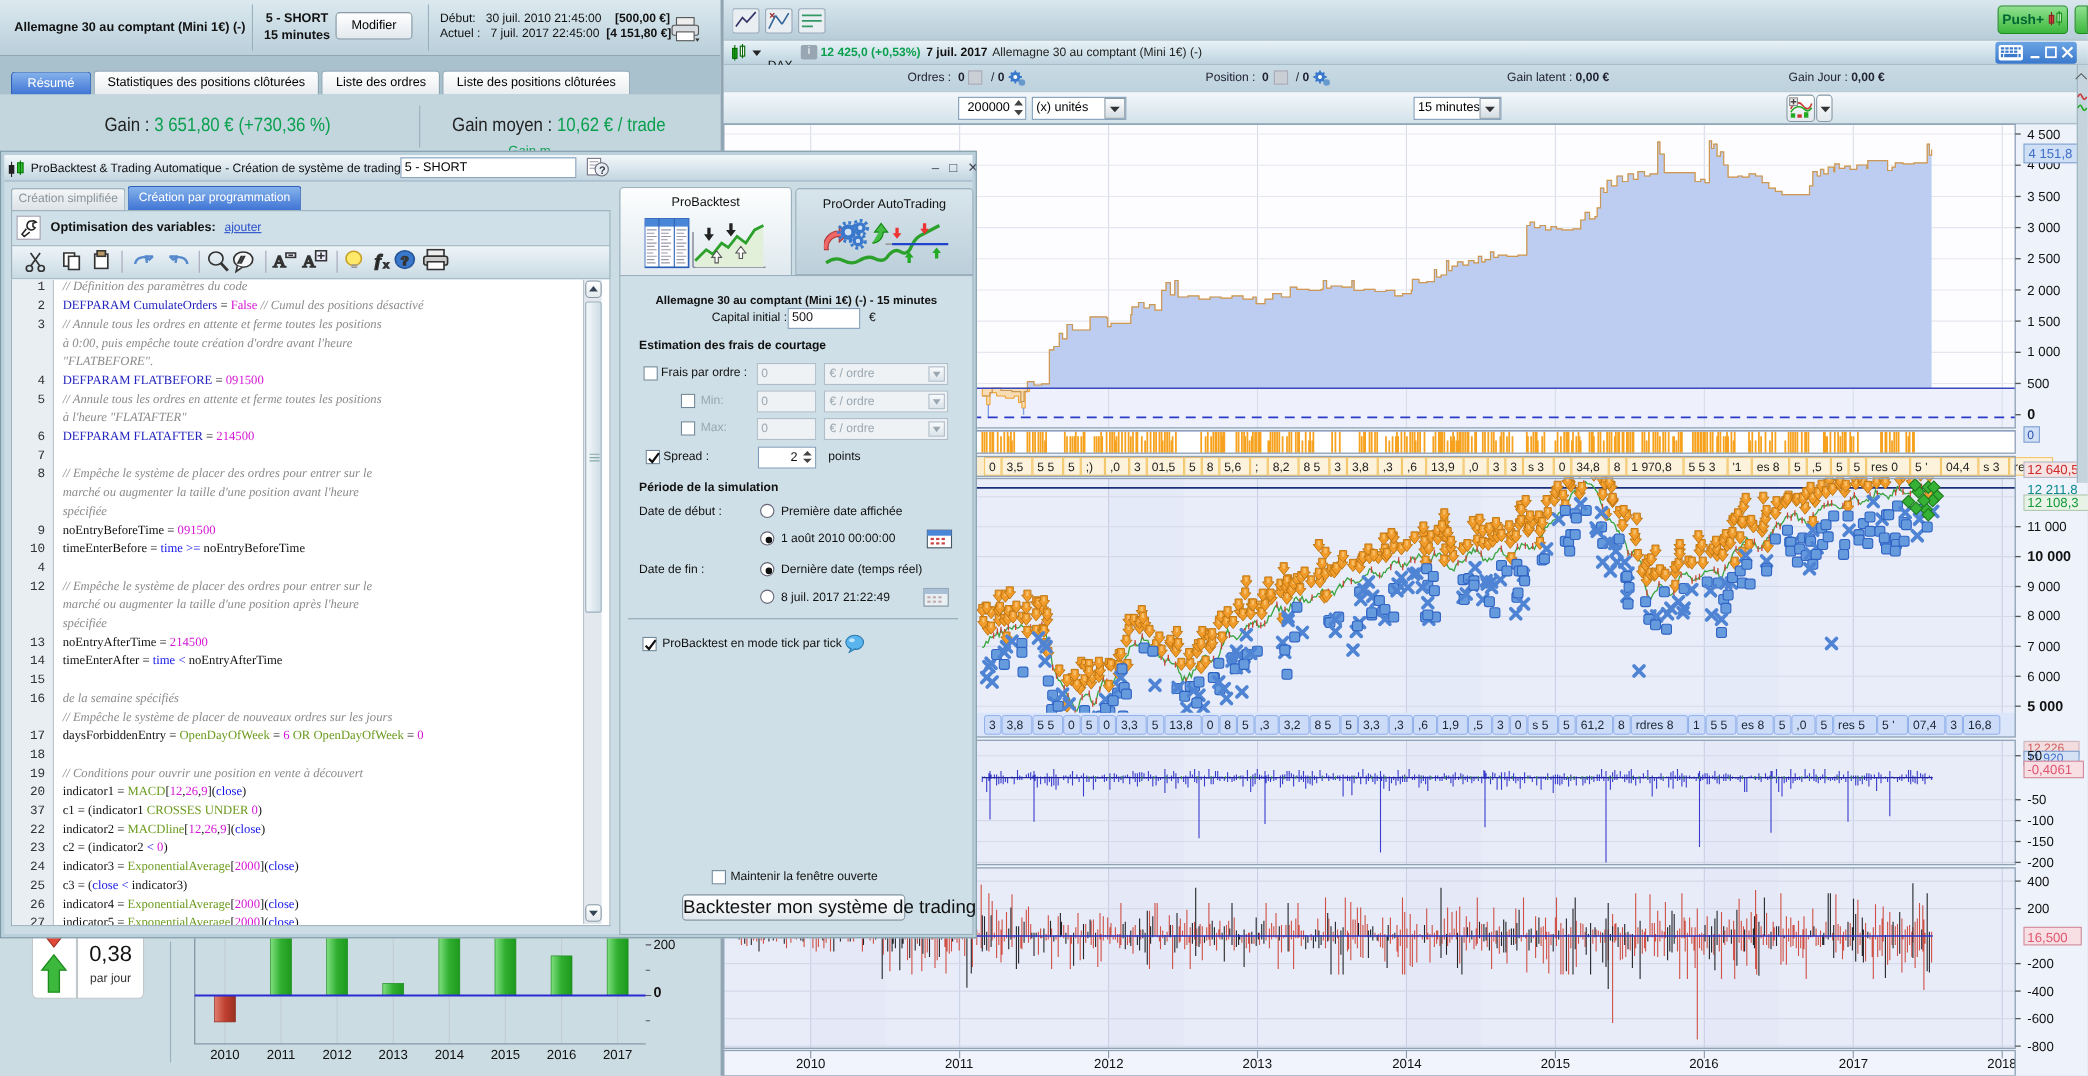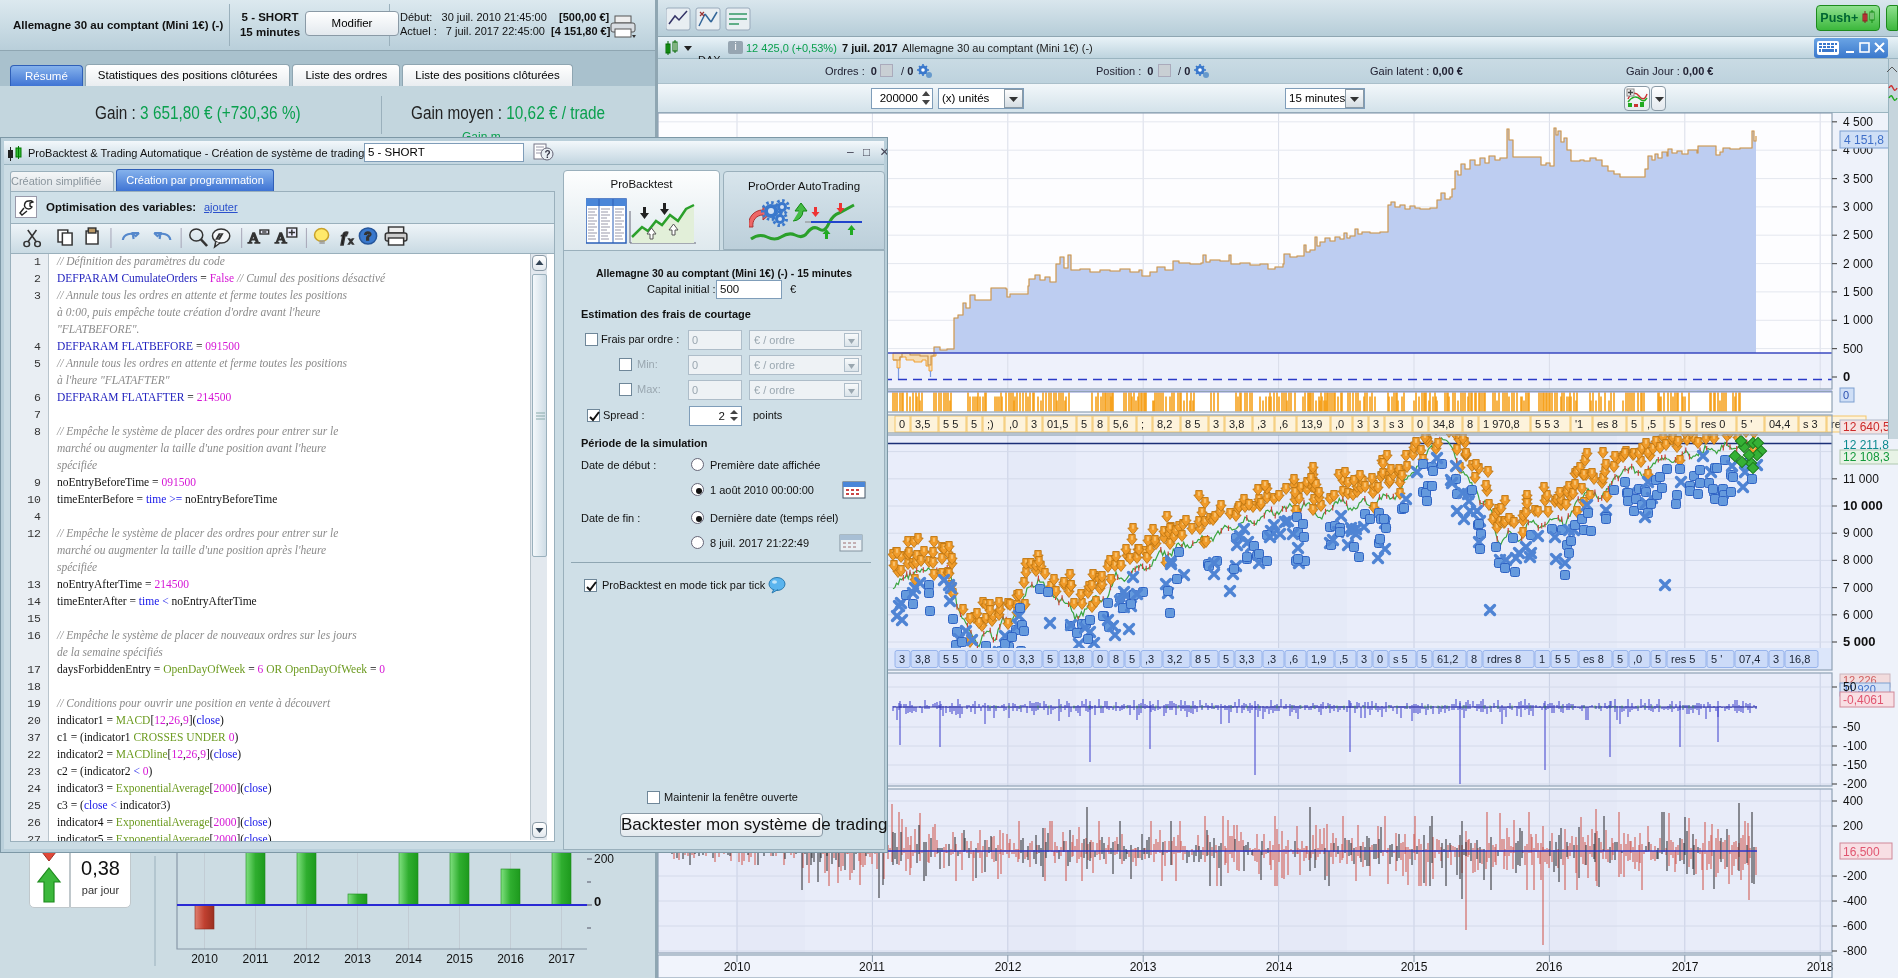--- a/index.html
+++ b/index.html
@@ -11,21 +11,21 @@
 .cb{width:13px;height:13px;background:#fff;border:1px solid #6f8799;display:inline-block}
 .gl{height:17px;line-height:17px;text-align:right;padding-right:4px;color:#333;}
 .cl{height:17px;line-height:17px;white-space:pre;font-family:Liberation Serif, serif;}
 </style></head><body>
 
 <div class="abs" style="left:0;top:0;width:655px;height:51px;background:linear-gradient(#dce9ef,#b9cfda);border-bottom:1px solid #8fa6b2">
   <div class="abs" style="left:229px;top:4px;height:42px;border-left:1px solid #9ab0bc"></div>
   <div class="abs" style="left:389px;top:4px;height:42px;border-left:1px solid #9ab0bc"></div>
   <div class="abs" style="left:13px;top:19px;font-size:11.5px;font-weight:bold;color:#111">Allemagne 30 au comptant (Mini 1€) (-)</div>
   <div class="abs" style="left:234px;top:10px;width:72px;text-align:center;font-size:11.5px;font-weight:bold;color:#111;line-height:15px;white-space:nowrap">5 - SHORT<br>15 minutes</div>
-  <div class="btn abs" style="left:305px;top:11px;width:94px;height:25px;line-height:23px">Modifier</div>
+  <div class="btn abs" style="left:305px;top:11px;width:70px;height:25px;line-height:23px">Modifier</div>
   <div class="abs" style="left:400px;top:12px;font-size:11px;color:#111;line-height:11px">Début:&nbsp;&nbsp; 30 juil. 2010 21:45:00&nbsp;&nbsp;&nbsp; <b>[500,00 €]</b></div>
   <div class="abs" style="left:400px;top:26px;font-size:11px;color:#111;line-height:11px">Actuel :&nbsp;&nbsp; 7 juil. 2017 22:45:00&nbsp; <b>[4 151,80 €]</b></div>
   <svg class="abs" style="left:608px;top:14px" width="34" height="26">
       <rect x="7" y="2" width="16" height="7" fill="#eee" stroke="#555"></rect>
       <rect x="3" y="9" width="24" height="9" rx="2" fill="#d8dde2" stroke="#555"></rect>
       <rect x="7" y="15" width="16" height="8" fill="#fff" stroke="#555"></rect>
       <path d="M24 21l4 0-2 3z" fill="#333"></path>
     </svg>
 </div>
 
@@ -121,21 +121,21 @@
 <div class="abs" style="left:658px;top:37px;width:1240px;height:22px;background:linear-gradient(#e9f3f8,#bdd3de);border-bottom:1px solid #9ab4c0;font-size:11px">
   <svg class="abs" style="left:6px;top:3px" width="30" height="16">
       <rect x="2" y="4" width="4" height="9" fill="#2a2" stroke="#060"></rect>
       <path d="M4 1v14" stroke="#060"></path>
       <rect x="9" y="2" width="4" height="9" fill="#fff" stroke="#060"></rect>
       <path d="M11 0v13" stroke="#060"></path>
       <path d="M20 6 l8 0 -4 5 z" fill="#222"></path>
     </svg>
   <span class="abs" style="left:40px;top:17px;font-weight:normal;color:#111">DAX</span>
   <span class="abs" style="left:70px;top:4px;width:15px;height:13px;background:#97a6b2;color:#fff;font-size:10px;text-align:center;border-radius:2px">i</span>
-  <span class="abs" style="left:88px;top:5px;font-weight:normal;color:#0aa04e">12 425,0 (+0,53%)</span>
+  <span class="abs" style="left:88px;top:5px;font-weight:bold;color:#0aa04e">12 425,0 (+0,53%)</span>
   <span class="abs" style="left:184px;top:5px;font-weight:bold;color:#111">7 juil. 2017</span>
   <span class="abs" style="left:244px;top:5px;color:#222">Allemagne 30 au comptant (Mini 1€) (-)</span>
   <div class="abs" style="left:1156px;top:1px;width:74px;height:20px;background:linear-gradient(#6aa4e4,#3a78cc);border-radius:3px">
     <svg width="74" height="20">
         <rect x="3" y="3" width="22" height="14" rx="2" fill="#fff"></rect>
         <g fill="#3a78cc">
           <rect x="5" y="5" width="3" height="2"></rect>
           <rect x="9" y="5" width="3" height="2"></rect>
           <rect x="13" y="5" width="3" height="2"></rect>
           <rect x="17" y="5" width="3" height="2"></rect>
@@ -1280,21 +1280,21 @@
     <div class="abs inp" style="left:360px;top:2px;width:160px;height:19px;line-height:15px;font-size:11.5px">5 - SHORT</div>
     <svg class="abs" style="left:528px;top:1px" width="22" height="20">
         <rect x="2" y="2" width="12" height="15" fill="#fff" stroke="#778"></rect>
         <path d="M4 5h8M4 8h8M4 11h5" stroke="#99a" stroke-width="1"></path>
         <circle cx="15" cy="12" r="6" fill="#e8eef4" stroke="#667"></circle>
         <text x="12.5" y="16" font-size="10" font-weight="bold" fill="#334">?</text>
       </svg>
     <span class="abs" style="left:843px;top:4px;font-size:12px;color:#445;letter-spacing:3px;white-space:nowrap">–&nbsp;□&nbsp;✕</span>
   </div>
 
-  <div class="abs" style="left:9px;top:33px;width:104px;height:20px;background:linear-gradient(#f4f6f7,#dde3e7);border:1px solid #9ab0bc;border-bottom:none;border-radius:3px 3px 0 0;font-size:11px;color:#8a959d;line-height:19px;overflow:hidden">Création simplifiée</div>
+  <div class="abs" style="left:9px;top:33px;width:104px;height:20px;background:linear-gradient(#f4f6f7,#dde3e7);border:1px solid #9ab0bc;border-bottom:none;border-radius:3px 3px 0 0;font-size:11px;color:#8a959d;text-align:center;line-height:19px;overflow:hidden">Création simplifiée</div>
   <div class="abs" style="left:115px;top:31px;width:158px;height:22px;background:linear-gradient(#85b2ec,#3f74d4);border:1px solid #2f5fb8;border-bottom:none;border-radius:3px 3px 0 0;font-size:11px;color:#fff;text-align:center;line-height:21px;z-index:3;overflow:hidden">Création par programmation</div>
 
   <div class="abs" style="left:9px;top:53px;width:545px;height:792px;"></div>
 
   <div class="abs" style="left:9px;top:53px;width:545px;height:33px;background:#cfe0e8;border:1px solid #9ab0bc">
     <div class="abs" style="left:4px;top:4px;width:22px;height:22px;background:#fff;border:1px solid #99a"><svg width="20" height="20">
           <path d="M13 4 a4 4 0 1 0 3 6 l-2 -1 0 -3 3 -1 a4 4 0 0 0 -4 -1 Z M8 11 l-4 5 2 2 5 -4" fill="none" stroke="#222" stroke-width="1.4"></path>
         </svg></div>
     <span class="abs" style="left:35px;top:9px;font-size:11.5px;font-weight:bold;color:#111">Optimisation des variables:</span>
     <span class="abs" style="left:193px;top:9px;font-size:11px;color:#2a50cc;text-decoration:underline">ajouter</span>
@@ -1397,22 +1397,22 @@
         <div class="cl"><span style="color:#8a8a8a;font-style:italic">spécifiée</span></div>
         <div class="cl">noEntryBeforeTime = <span style="color:#d515d5">091500</span></div>
         <div class="cl">timeEnterBefore = <span style="color:#1414e8">time</span> <span style="color:#1414e8">&gt;=</span> noEntryBeforeTime</div>
         <div class="cl"></div>
         <div class="cl"><span style="color:#8a8a8a;font-style:italic">// Empêche le système de placer des ordres pour entrer sur le</span></div>
         <div class="cl"><span style="color:#8a8a8a;font-style:italic">marché ou augmenter la taille d'une position après l'heure</span></div>
         <div class="cl"><span style="color:#8a8a8a;font-style:italic">spécifiée</span></div>
         <div class="cl">noEntryAfterTime = <span style="color:#d515d5">214500</span></div>
         <div class="cl">timeEnterAfter = <span style="color:#1414e8">time</span> <span style="color:#1414e8">&lt;</span> noEntryAfterTime</div>
         <div class="cl"></div>
+        <div class="cl"><span style="color:#8a8a8a;font-style:italic">de la semaine spécifiés</span></div>
         <div class="cl"><span style="color:#8a8a8a;font-style:italic">// Empêche le système de placer de nouveaux ordres sur les jours</span></div>
-        <div class="cl"><span style="color:#8a8a8a;font-style:italic">de la semaine spécifiés</span></div>
         <div class="cl">daysForbiddenEntry = <span style="color:#6b9a1e">OpenDayOfWeek</span> = <span style="color:#d515d5">6</span> <span style="color:#6b9a1e">OR</span> <span style="color:#6b9a1e">OpenDayOfWeek</span> = <span style="color:#d515d5">0</span></div>
         <div class="cl"></div>
         <div class="cl"><span style="color:#8a8a8a;font-style:italic">// Conditions pour ouvrir une position en vente à découvert</span></div>
         <div class="cl">indicator1 = <span style="color:#6b9a1e">MACD</span>[<span style="color:#d515d5">12</span>,<span style="color:#d515d5">26</span>,<span style="color:#d515d5">9</span>](<span style="color:#1414e8">close</span>)</div>
         <div class="cl">c1 = (indicator1 <span style="color:#6b9a1e">CROSSES UNDER</span> <span style="color:#d515d5">0</span>)</div>
         <div class="cl">indicator2 = <span style="color:#6b9a1e">MACDline</span>[<span style="color:#d515d5">12</span>,<span style="color:#d515d5">26</span>,<span style="color:#d515d5">9</span>](<span style="color:#1414e8">close</span>)</div>
         <div class="cl">c2 = (indicator2 <span style="color:#1414e8">&lt;</span> <span style="color:#d515d5">0</span>)</div>
         <div class="cl">indicator3 = <span style="color:#6b9a1e">ExponentialAverage</span>[<span style="color:#d515d5">2000</span>](<span style="color:#1414e8">close</span>)</div>
         <div class="cl">c3 = (<span style="color:#1414e8">close</span> <span style="color:#1414e8">&lt;</span> indicator3)</div>
         <div class="cl">indicator4 = <span style="color:#6b9a1e">ExponentialAverage</span>[<span style="color:#d515d5">2000</span>](<span style="color:#1414e8">close</span>)</div>

